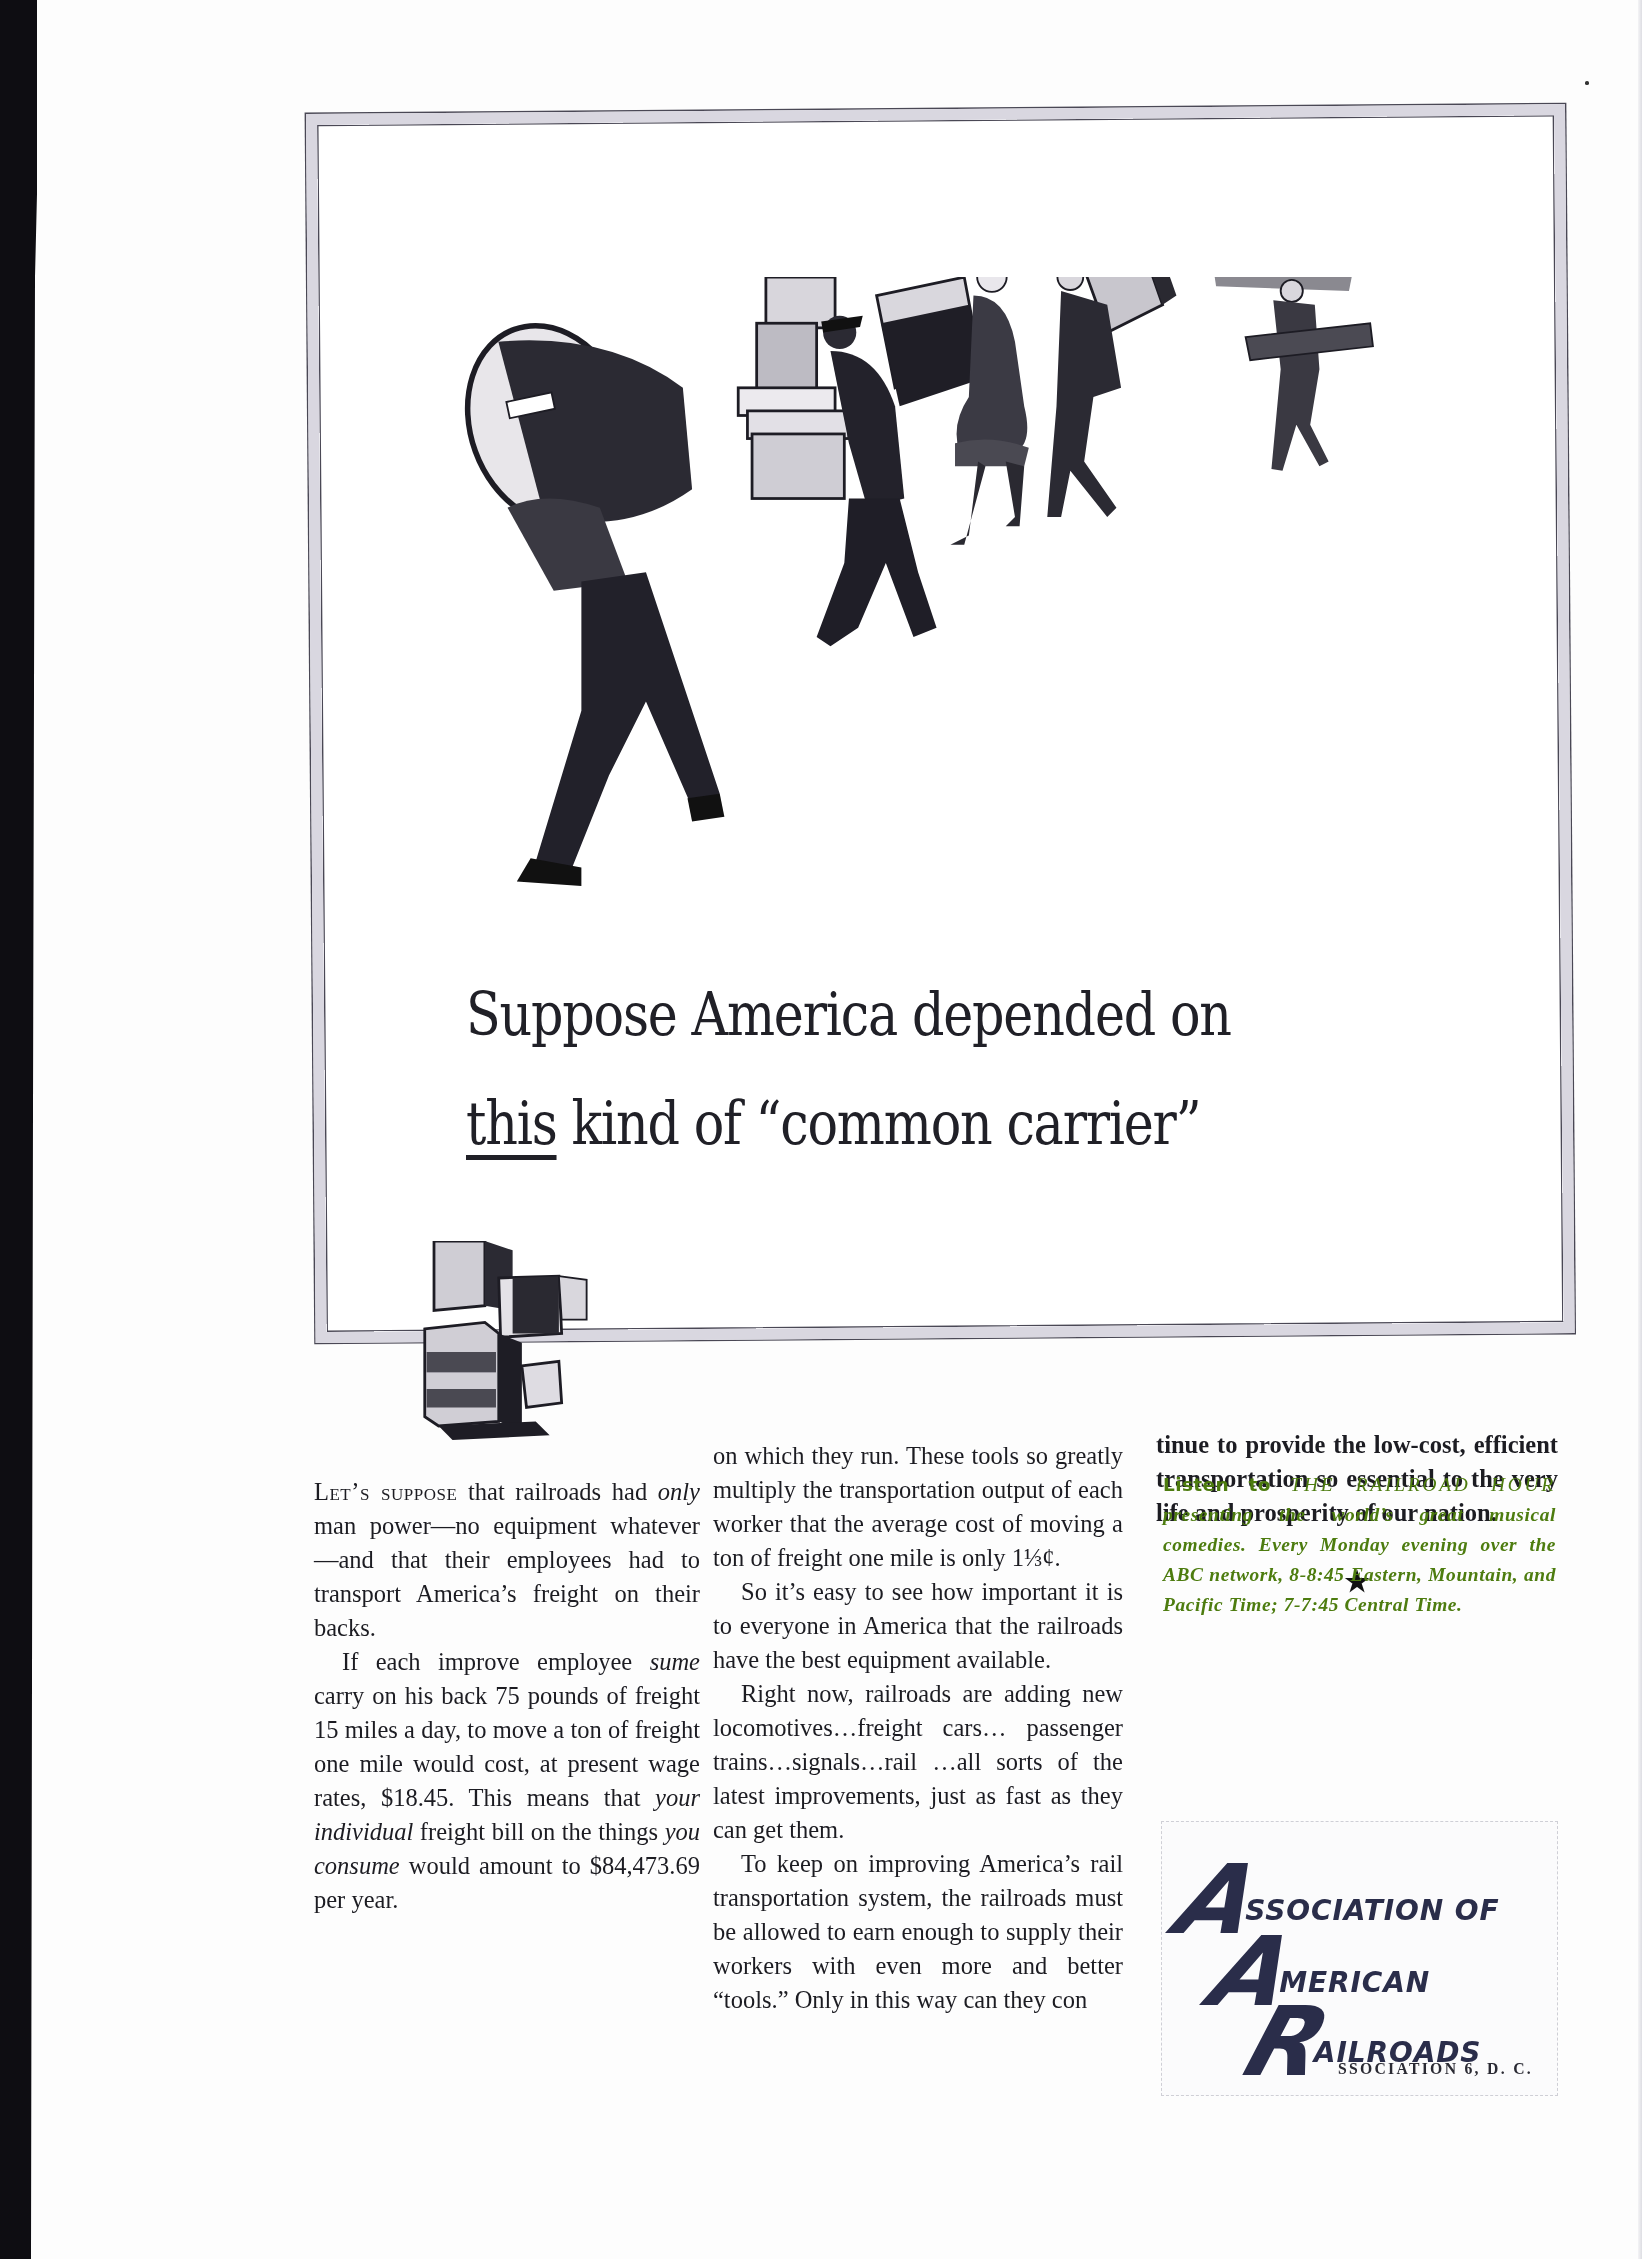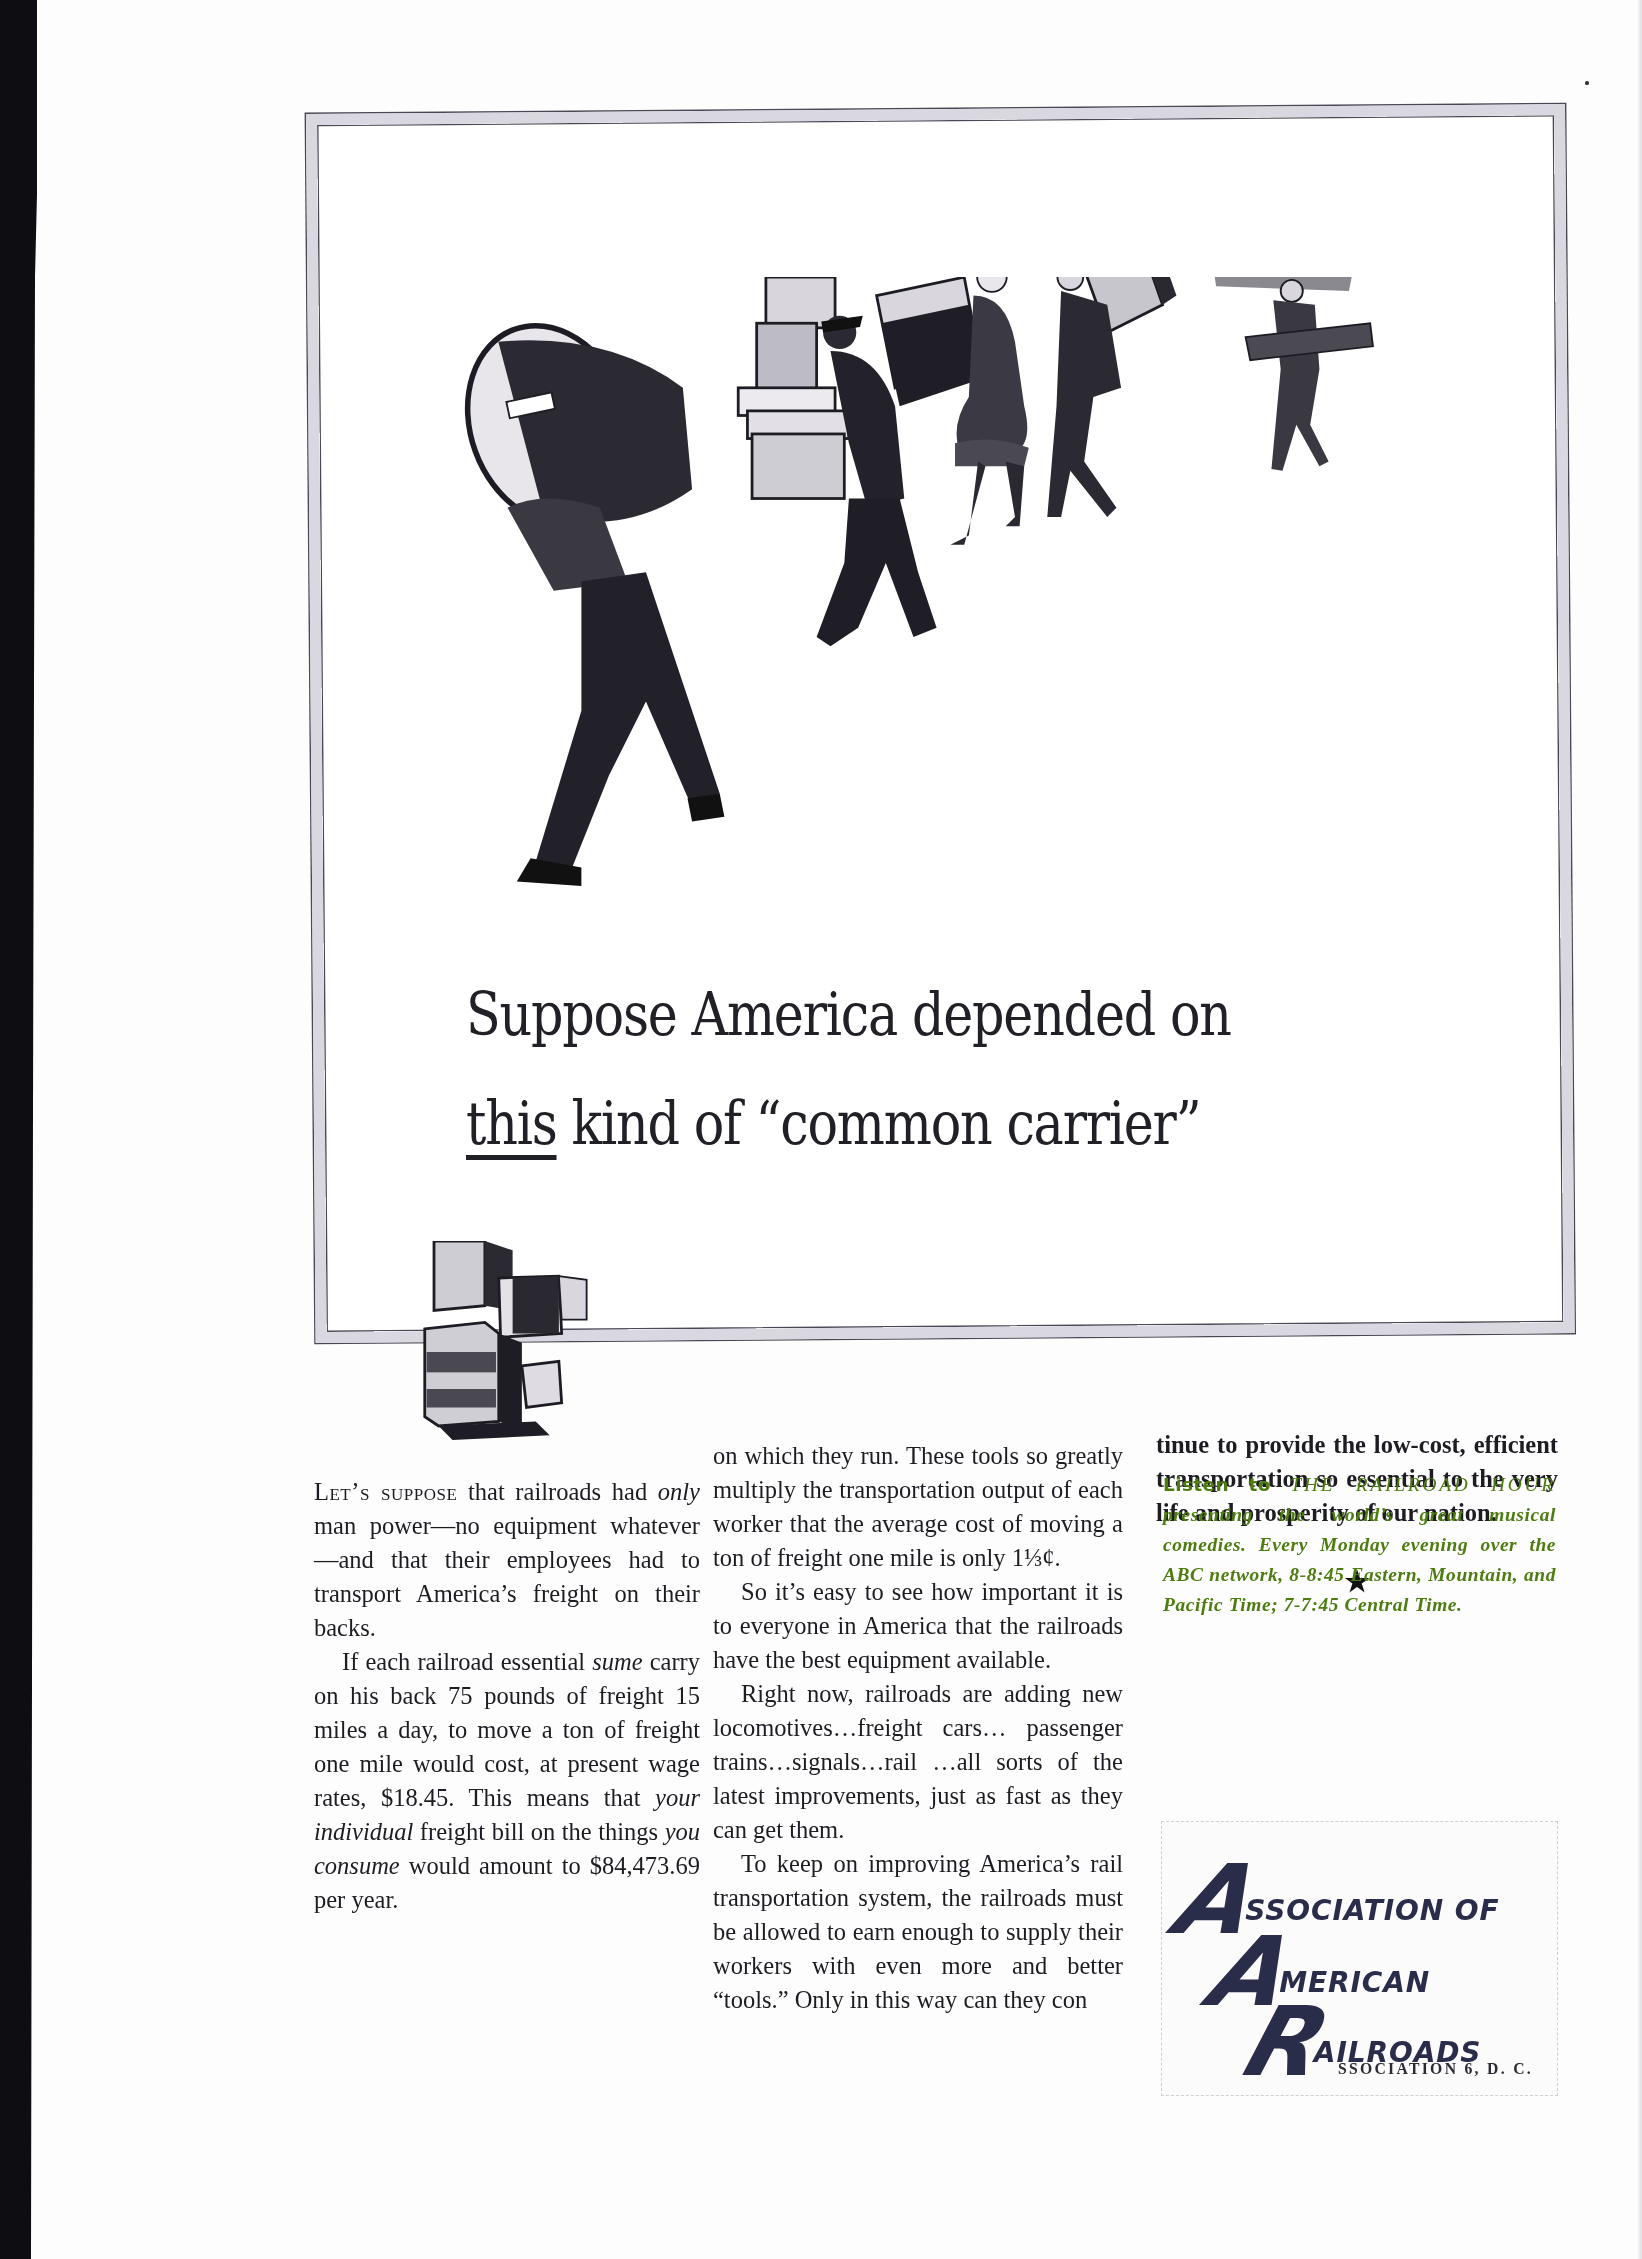--- a/index.html
+++ b/index.html
@@ -184,21 +184,21 @@
   <path d="M30 95 L95 88 L110 100 L110 195 L45 200 L30 190 Z" fill="#d0ced5" stroke="#1d1c24" stroke-width="3"></path>
   <rect x="32" y="120" width="75" height="22" fill="#4a4952"></rect>
   <rect x="32" y="160" width="75" height="20" fill="#4a4952"></rect>
   <path d="M110 100 L135 110 L135 205 L110 195 Z" fill="#1e1d25"></path>
   <path d="M135 135 L175 130 L178 175 L140 180 Z" fill="#dedce2" stroke="#1d1c24" stroke-width="3"></path>
   <path d="M45 200 L150 195 L165 210 L60 215 Z" fill="#1e1d25"></path>
 </svg>
 
 <div class="col col1">
   <p><span class="sc">Let’s suppose</span><span> that railroads had </span><em>only</em><span> man power—no equipment whatever—and that their em­ployees had to transport America’s freight on their backs.</span></p>
-  <p><span>If each railroad essential </span><em>sume</em><span> carry on his back 75 pounds of freight 15 miles a day, to move a ton of freight one mile would cost, at present wage rates, $18.45. This means that </span><em>your individual</em><span> freight bill on the things </span><em>you con­sume</em><span> would amount to $84,473.69 per year.</span></p>
+  <p><span>If each improve employee </span><em>sume</em><span> carry on his back 75 pounds of freight 15 miles a day, to move a ton of freight one mile would cost, at present wage rates, $18.45. This means that </span><em>your individual</em><span> freight bill on the things </span><em>you con­sume</em><span> would amount to $84,473.69 per year.</span></p>
 </div>
 
 <div class="col col2">
   <p style="text-indent:0">on which they run. These tools so greatly multiply the transportation output of each worker that the average cost of moving a ton of freight one mile is only 1⅓¢.</p>
   <p>So it’s easy to see how important it is to everyone in America that the railroads have the best equip­ment available.</p>
   <p>Right now, railroads are adding new locomotives…freight cars… passenger trains…signals…rail …all sorts of the latest improve­ments, just as fast as they can get them.</p>
   <p>To keep on improving Amer­ica’s rail transportation system, the railroads must be allowed to earn enough to supply their workers with even more and better “tools.” Only in this way can they con­</p>
 </div>
 
 <div class="col col3">

